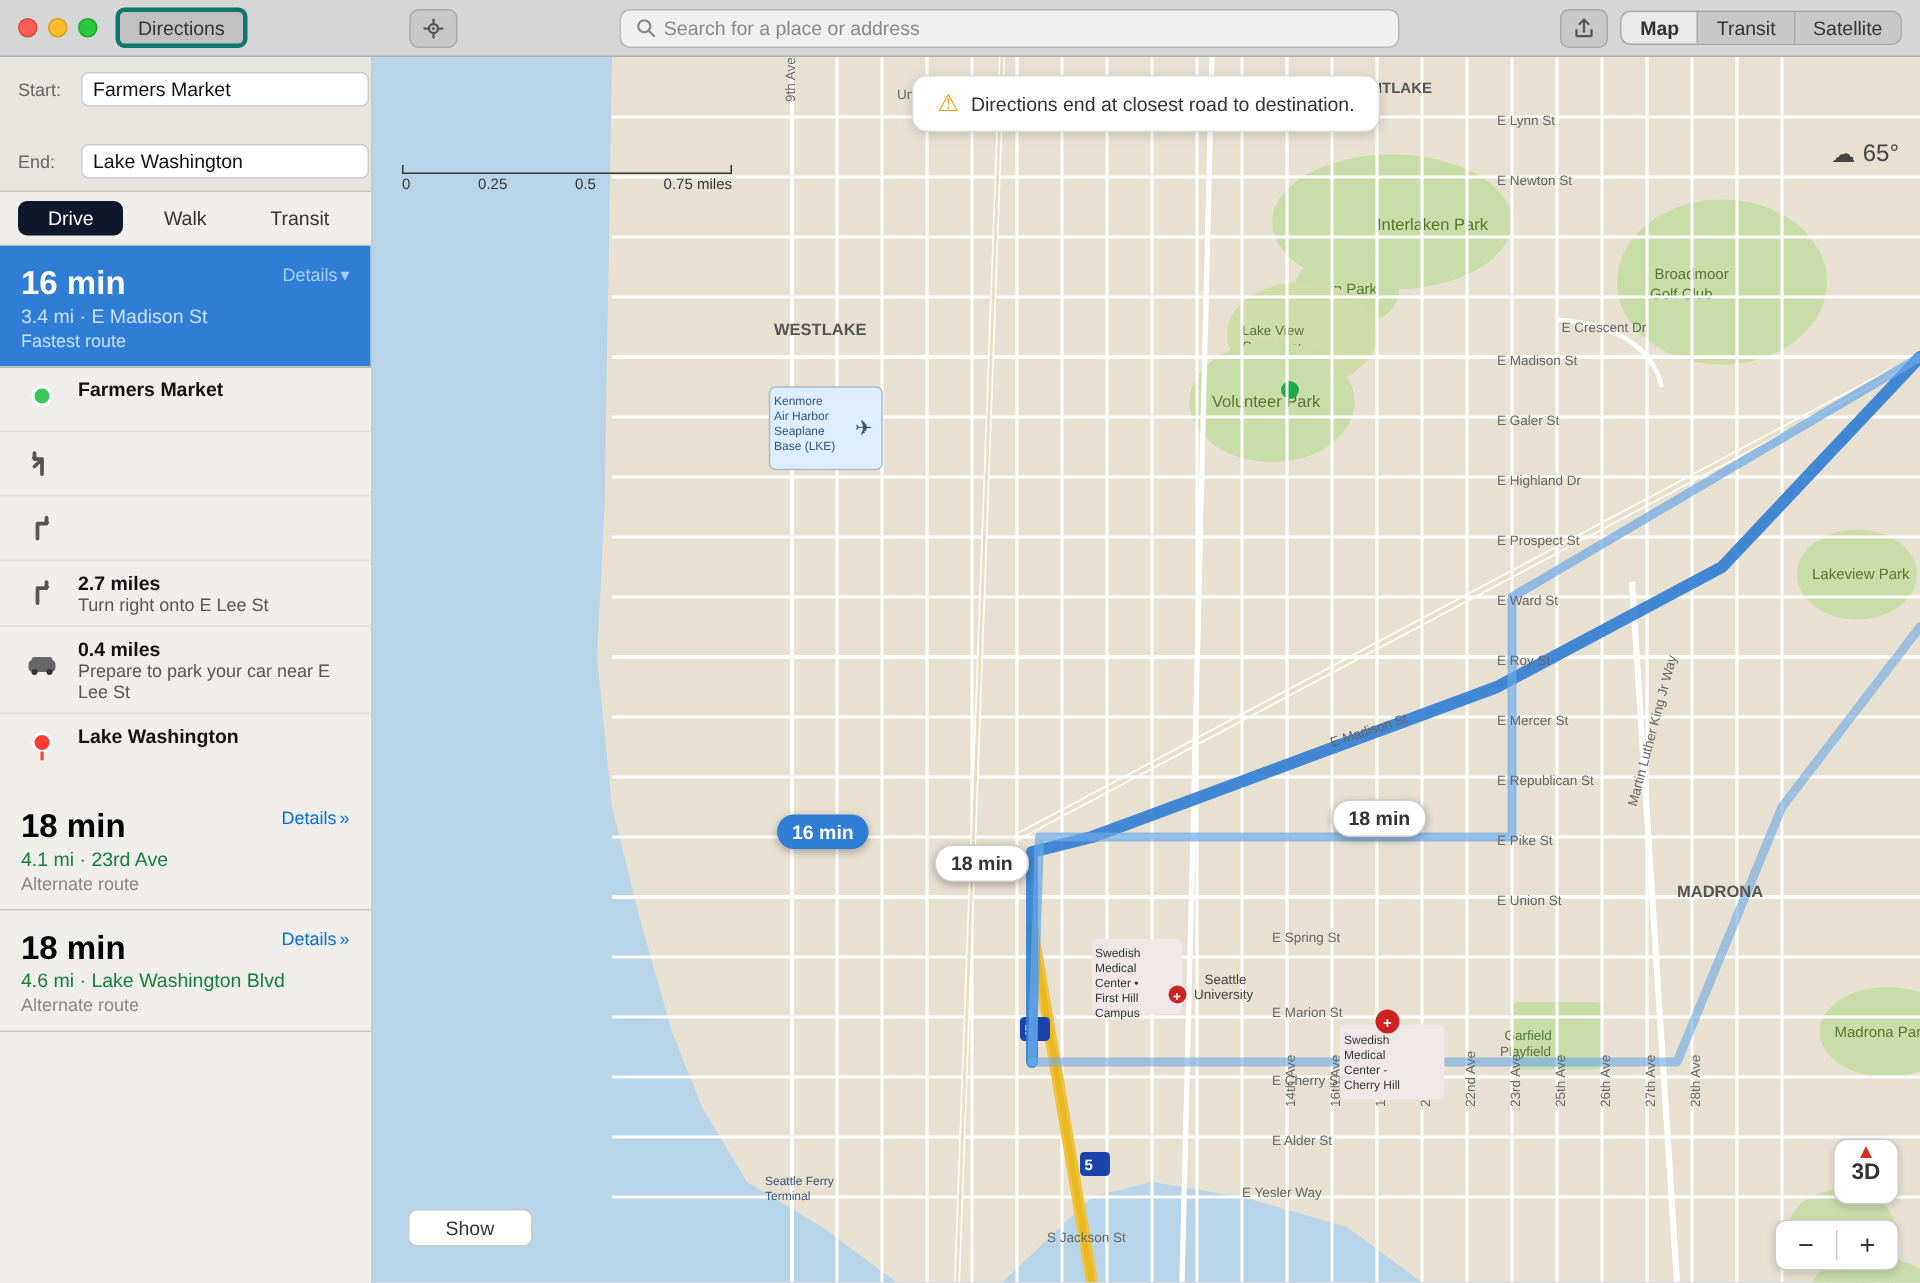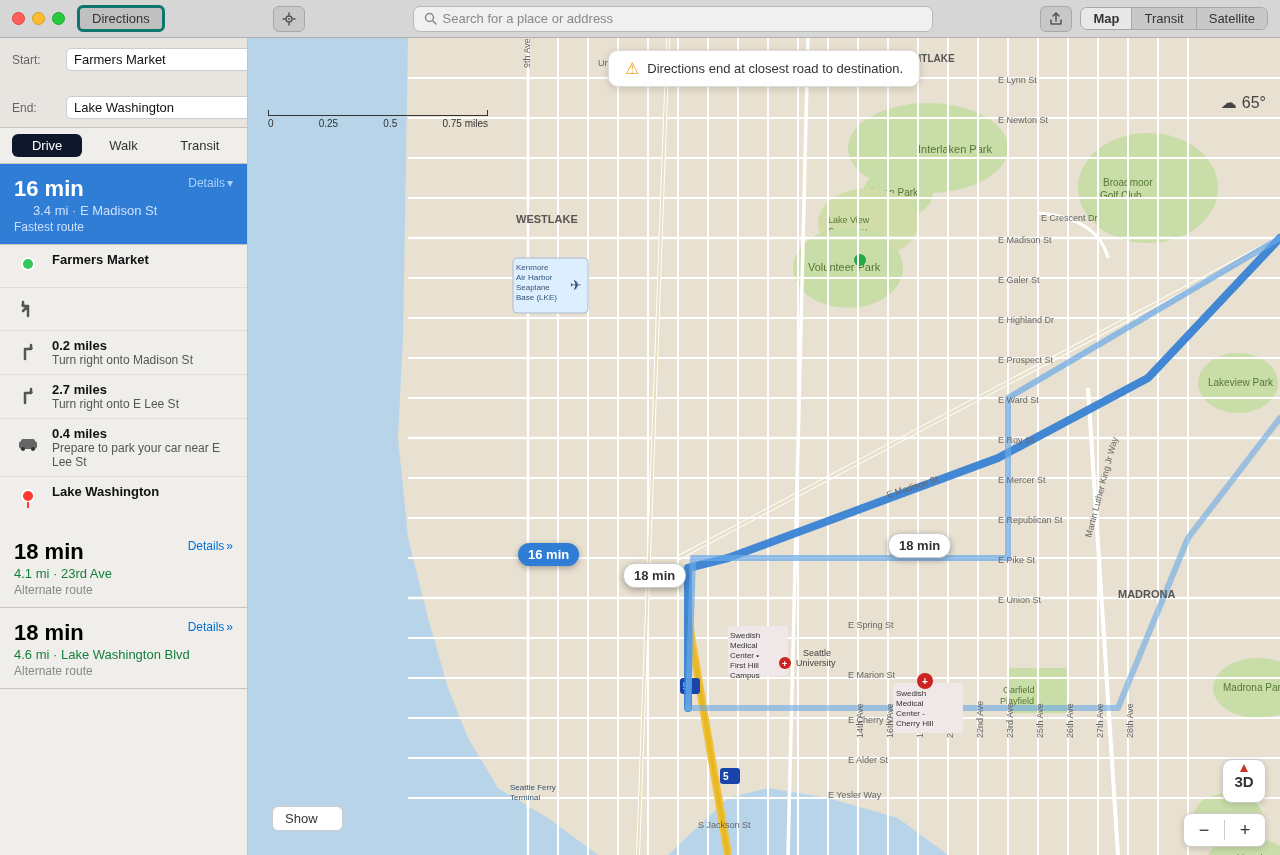--- a/index.html
+++ b/index.html
@@ -97,21 +97,21 @@
     }
 
     .route-inputs {
       padding: 10px 12px 8px;
       background: #e8e4e0;
       border-bottom: 1px solid #c8c4bc;
     }
     .route-field {
       display: flex;
       align-items: center;
-      gap: 24px;
+      gap: 12px;
       margin-bottom: 6px;
     }
     .route-field:last-of-type { margin-bottom: 0; margin-top: 25px; }
     .route-label { font-size: 12px; color: #666; width: 30px; flex-shrink: 0; }
     .route-input {
       flex: 1;
       font-size: 13px;
       color: #111;
       background: white;
       border: 1px solid #ccc;
@@ -159,21 +159,21 @@
     }
     .route-result.selected { background: #2f7dd4; color: white; }
     .route-result.alt { background: transparent; }
     .route-header { display: flex; justify-content: space-between; align-items: flex-start; }
     .route-time { font-size: 22px; font-weight: 600; }
     .route-result.selected .route-time { color: white; }
     .details-link { font-size: 12px; color: #0070d4; cursor: pointer; display: flex; align-items: center; gap: 2px; }
     .route-result.selected .details-link { color: #a8d0ff; }
     .route-result.alt .details-link { color: #0070d4; }
     .route-sub { font-size: 13px; margin-top: 1px; }
-    .route-result.selected .route-sub { color: #cce0ff; margin-left: 19px; }
+    .route-result.selected .route-sub { color: #cce0ff; }
     .route-result.alt .route-sub { color: #15803d; }
     .route-label2 { font-size: 12px; margin-top: 2px; }
     .route-result.selected .route-label2 { color: #cce0ff; }
     .route-result.alt .route-label2 { color: #888; }
 
     
     .steps { padding: 0 0 8px; }
     .step {
       display: flex;
       align-items: flex-start;
@@ -329,21 +329,21 @@
     .zoom-divider { width: 1px; height: 20px; background: #ccc; }
 
     
     .show-dropdown {
       position: absolute;
       bottom: 12px;
       left: 12px;
       background: white;
       border: 1px solid #ccc;
       border-radius: 6px;
-      padding: 4px 24px 4px 12px;
+      padding: 4px 24px 4px 24px;
       font-size: 13px;
       color: #333;
       cursor: pointer;
       z-index: 10;
       appearance: none;
       -webkit-appearance: none;
     }
     .show-select-wrap {
       position: absolute;
       bottom: 12px;
@@ -456,24 +456,20 @@
         </div>
       </div>
 
       <div class="step">
         <div class="step-icon">
           <svg width="22" height="22" viewBox="0 0 22 22">
             <path d="M8 18 L8 8 M8 8 L14 8 L14 4" fill="none" stroke="#555" stroke-width="2.5" stroke-linecap="round" stroke-linejoin="round"></path>
             <path d="M14 4 L12 8 L16 8 Z" fill="#555"></path>
           </svg>
         </div>
-        <div class="step-info">
-          <div class="step-dist">0.2 miles</div>
-          <div class="step-desc">Turn right onto Madison St</div>
-        </div>
       </div>
 
       <div class="step">
         <div class="step-icon">
           <svg width="22" height="22" viewBox="0 0 22 22">
             <path d="M8 18 L8 8 M8 8 L14 8 L14 4" fill="none" stroke="#555" stroke-width="2.5" stroke-linecap="round" stroke-linejoin="round"></path>
             <path d="M14 4 L12 8 L16 8 Z" fill="#555"></path>
           </svg>
         </div>
         <div class="step-info">

